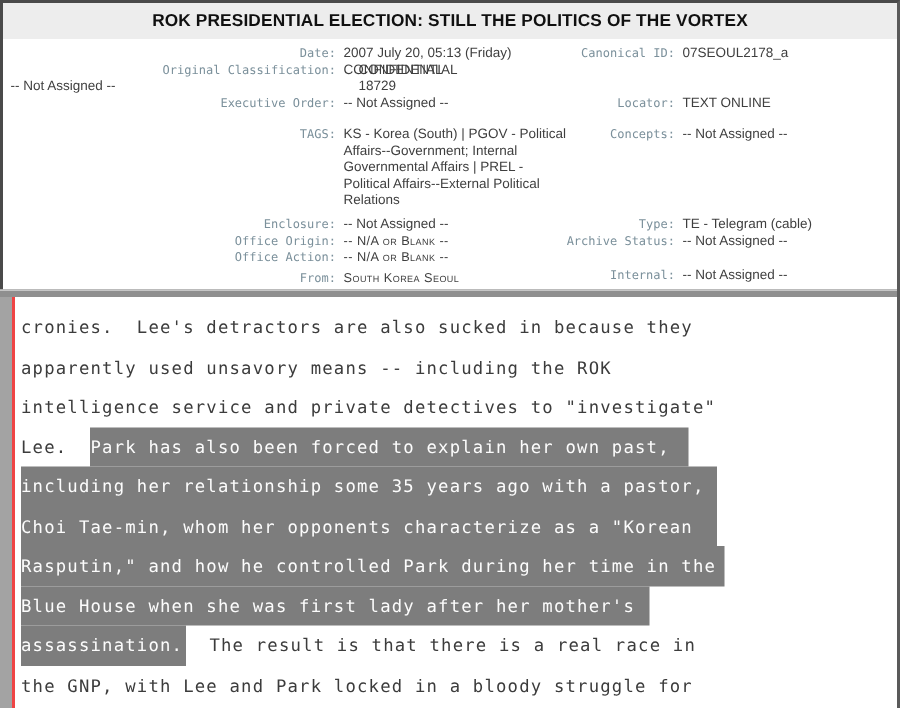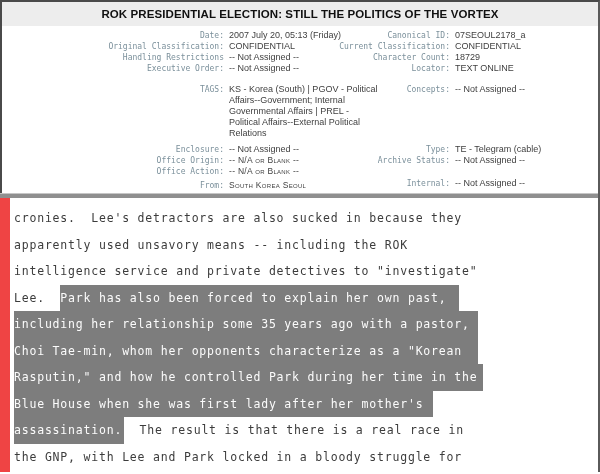--- a/index.html
+++ b/index.html
@@ -1,19 +1,19 @@
 <!DOCTYPE html>
 <html><head>
 <meta charset="utf-8">
 <style>
   * { margin:0; padding:0; box-sizing:border-box; }
   html,body { background:#fff; }
   .page {
     position:relative; width:600px; height:472px; overflow:hidden;
-    background:#ef4444;
+    background:#a3a3a3;
     border-top:2px solid #4a4a4a;
     border-right:2px solid #5a5a5a;
     font-family:"Liberation Sans", sans-serif;
   }
   
   .panel {
     position:absolute; top:0; left:0; right:0; height:191px;
     background:#fff; border-left:2px solid #4a4a4a;
   }
   .title-band {
@@ -71,21 +71,20 @@
 
     <div class="meta-row left-col" style="top:28px">
       <span class="meta-label">Date:</span>
       <span class="meta-value">2007 July 20, 05:13 (Friday)</span>
     </div>
     <div class="meta-row left-col" style="top:39px">
       <span class="meta-label">Original Classification:</span>
       <span class="meta-value">CONFIDENTIAL</span>
     </div>
     <div class="meta-row left-col" style="top:50px">
-      <span class="meta-label">Handling Restrictions</span>
       <span class="meta-value">-- Not Assigned --</span>
     </div>
     <div class="meta-row left-col" style="top:61px">
       <span class="meta-label">Executive Order:</span>
       <span class="meta-value">-- Not Assigned --</span>
     </div>
     <div class="meta-row left-col" style="top:82px">
       <span class="meta-label">TAGS:</span>
       <span class="meta-value tags-value">KS - Korea (South) | PGOV - Political
 Affairs--Government; Internal
@@ -108,25 +107,23 @@
     <div class="meta-row left-col" style="top:178px">
       <span class="meta-label">From:</span>
       <span class="meta-value sc">South Korea Seoul</span>
     </div>
 
     <div class="meta-row right-col" style="top:28px">
       <span class="meta-label">Canonical ID:</span>
       <span class="meta-value">07SEOUL2178_a</span>
     </div>
     <div class="meta-row right-col" style="top:39px">
-      <span class="meta-label">Current Classification:</span>
       <span class="meta-value">CONFIDENTIAL</span>
     </div>
     <div class="meta-row right-col" style="top:50px">
-      <span class="meta-label">Character Count:</span>
       <span class="meta-value">18729</span>
     </div>
     <div class="meta-row right-col" style="top:61px">
       <span class="meta-label">Locator:</span>
       <span class="meta-value">TEXT ONLINE</span>
     </div>
     <div class="meta-row right-col" style="top:82px">
       <span class="meta-label">Concepts:</span>
       <span class="meta-value">-- Not Assigned --</span>
     </div>

